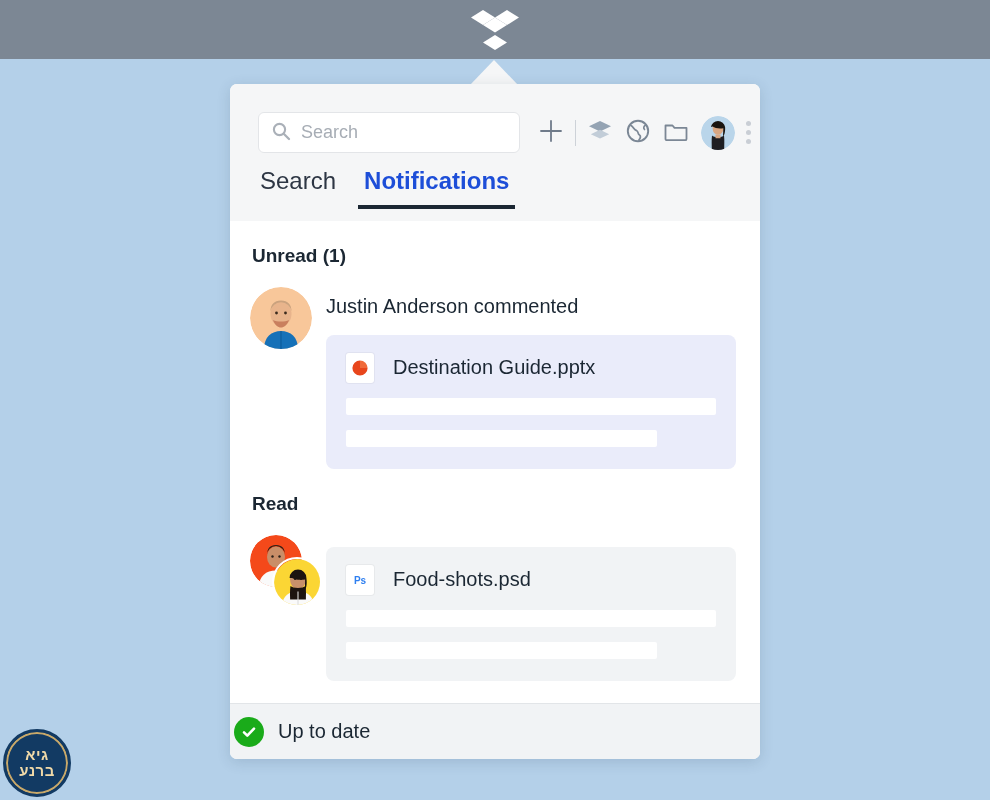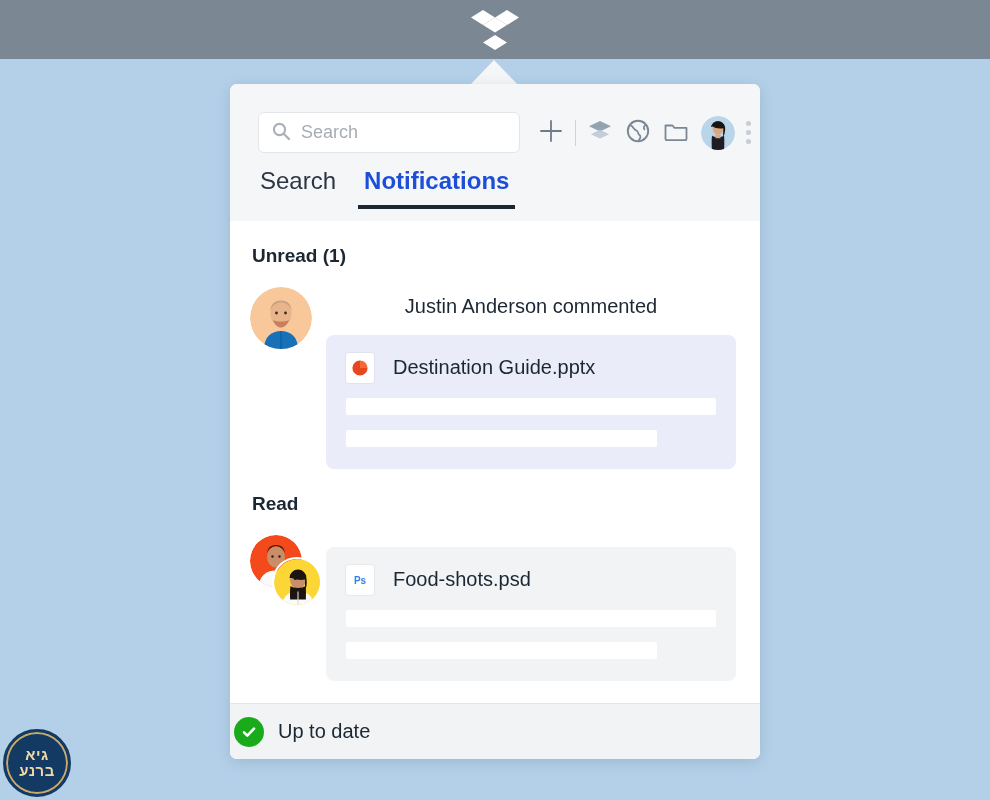--- a/index.html
+++ b/index.html
@@ -97,21 +97,21 @@
 
   
   .panel-body {
     flex: 1 1 auto; background: #fff;
     overflow: hidden; padding: 0 0 10px 0;
   }
   .section-title {
     font-size: 19px; font-weight: bold; color: #1b2733;
     padding: 24px 0 0 22px;
   }
-  .notif { display: flex; padding: 16px 24px 0 20px; text-align: center; }
+  .notif { display: flex; padding: 16px 24px 0 20px; }
   .notif-avatars { flex: 0 0 76px; padding-top: 4px; }
   .avatar-lg { width: 62px; height: 62px; border-radius: 50%; overflow: hidden; display: block; }
   .avatar-stack { position: relative; width: 74px; height: 72px; }
   .avatar-stack .a1 {
     position: absolute; left: 0; top: 0;
     width: 52px; height: 52px; border-radius: 50%; overflow: hidden;
   }
   .avatar-stack .a2 {
     position: absolute; left: 22px; top: 22px;
     width: 50px; height: 50px; border-radius: 50%; overflow: hidden;

